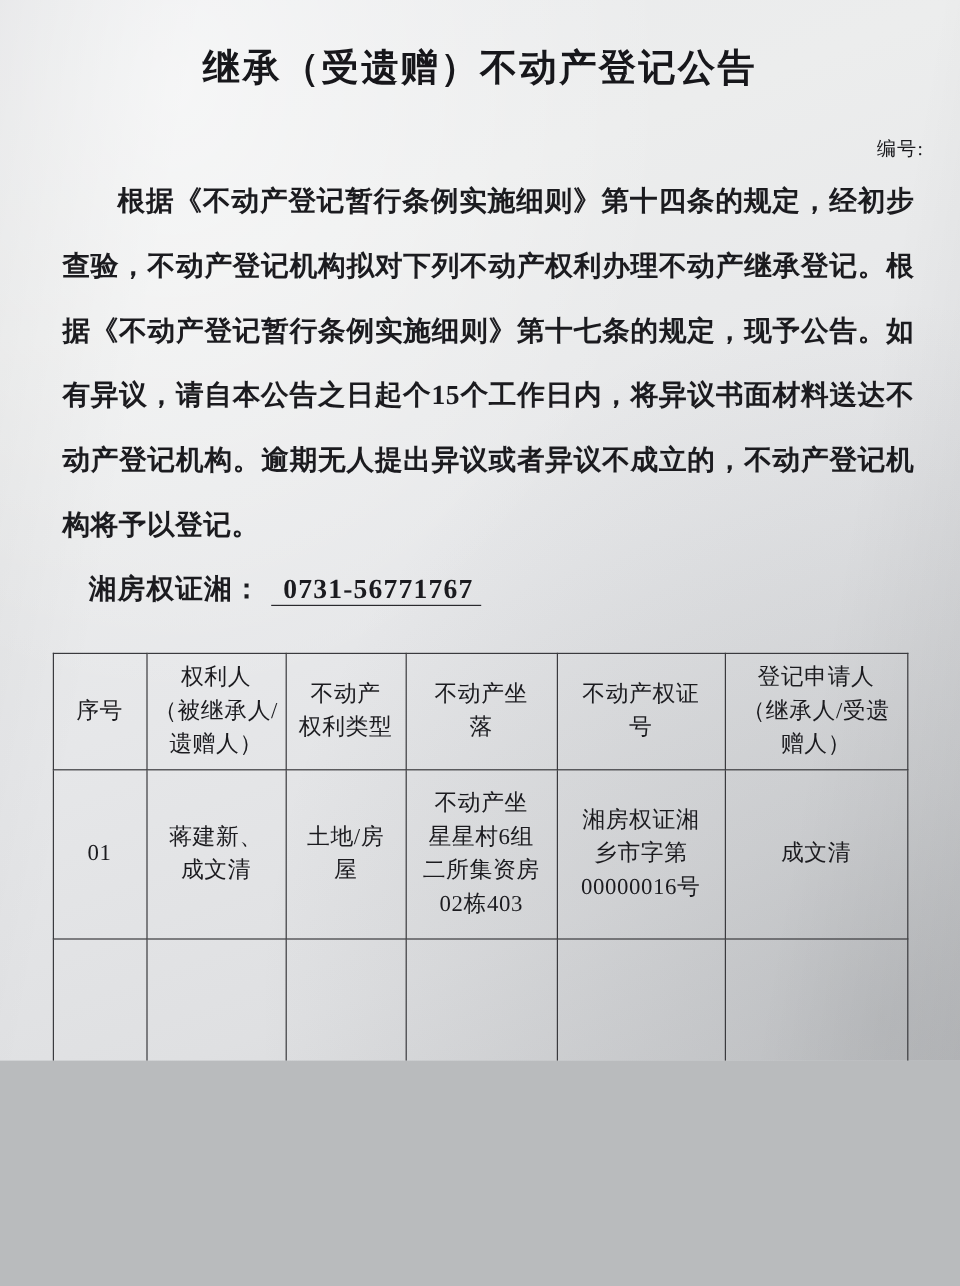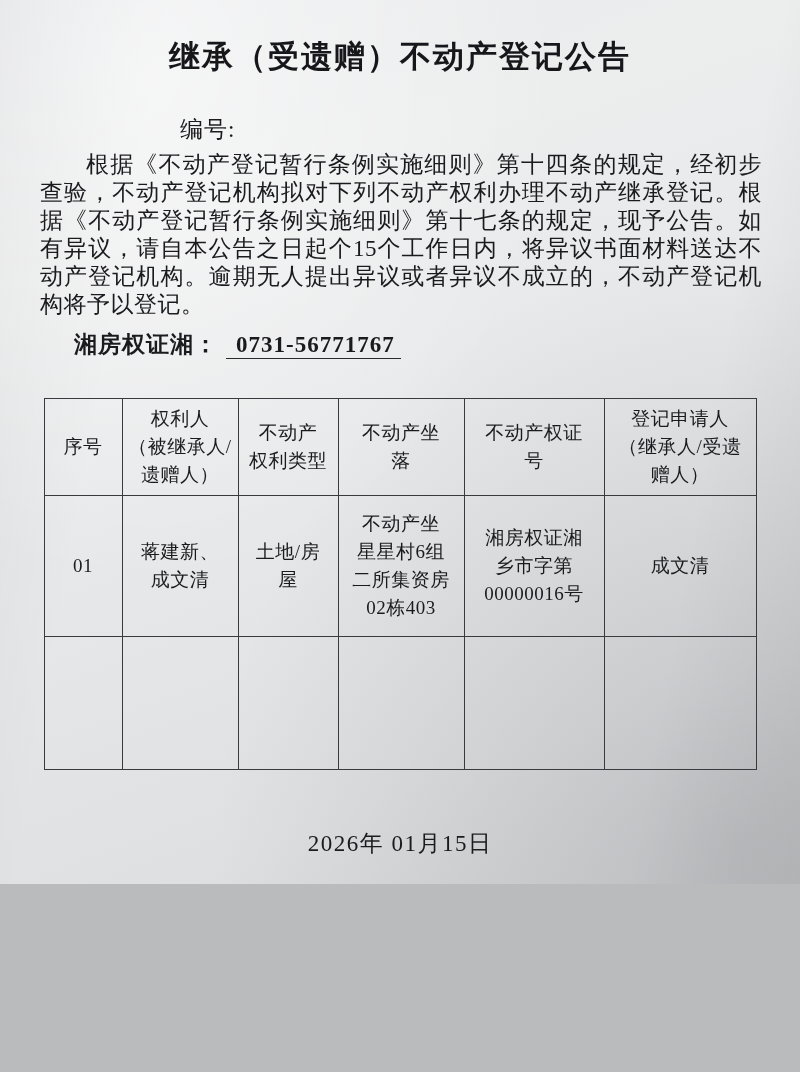--- a/index.html
+++ b/index.html
@@ -35,35 +35,36 @@
   .doc-title {
     text-align: center;
     font-size: 31px;
     font-weight: bold;
     letter-spacing: 2px;
     margin-top: 36px;
     margin-bottom: 8px;
     color: #17171b;
   }
   .serial-line {
-    text-align: left;
-    font-size: 23px;
+    text-align: right;
+    font-size: 16px;
     margin-top: 36px;
     margin-bottom: 6px;
     padding-left: 150px;
     letter-spacing: 1px;
   }
   .body-par {
     font-size: 23px;
-    line-height: 28px;
+    line-height: 54px;
     text-align: justify;
     text-justify: inter-ideograph;
     text-indent: 2em;
-    margin: 0 8px 0 10px;
+    margin: 0 8px 0 22px;
     letter-spacing: 0.5px;
+    font-weight: bold;
   }
   .addr-par {
     font-size: 23px;
     line-height: 44px;
     text-align: justify;
     text-indent: 2em;
     margin: 14px 8px 0 10px;
     letter-spacing: 0.5px;
   }
   .contact-line {

